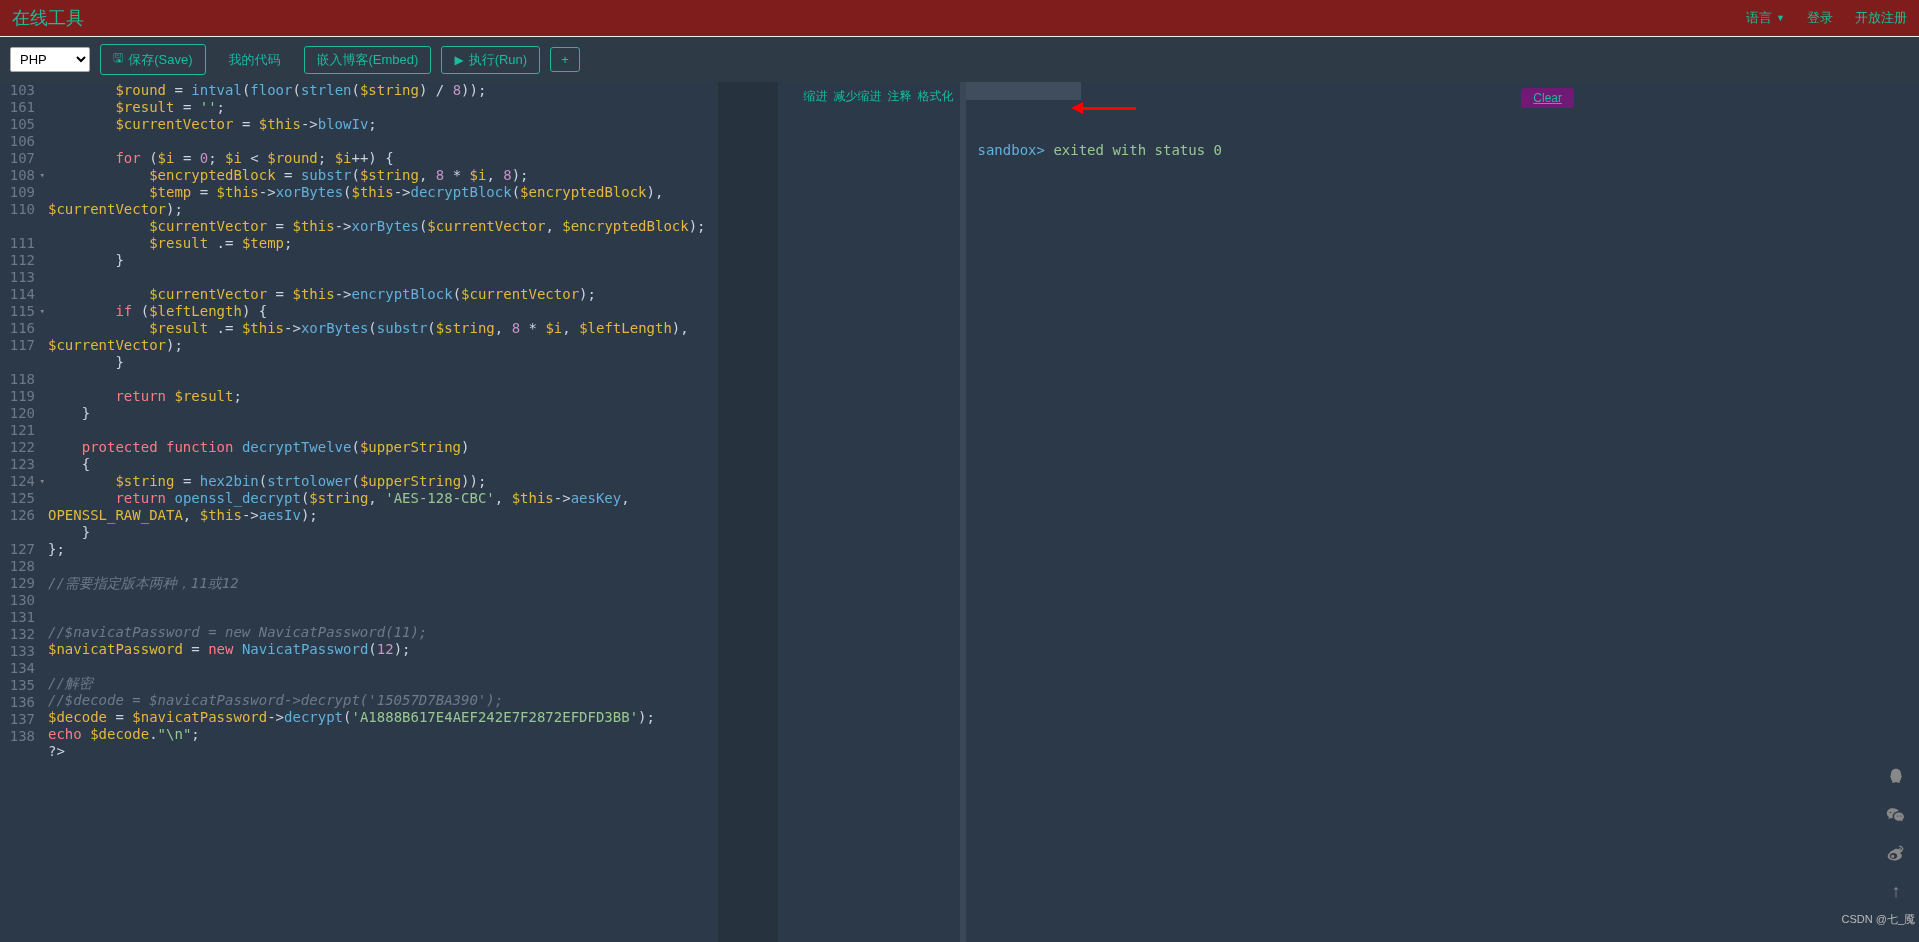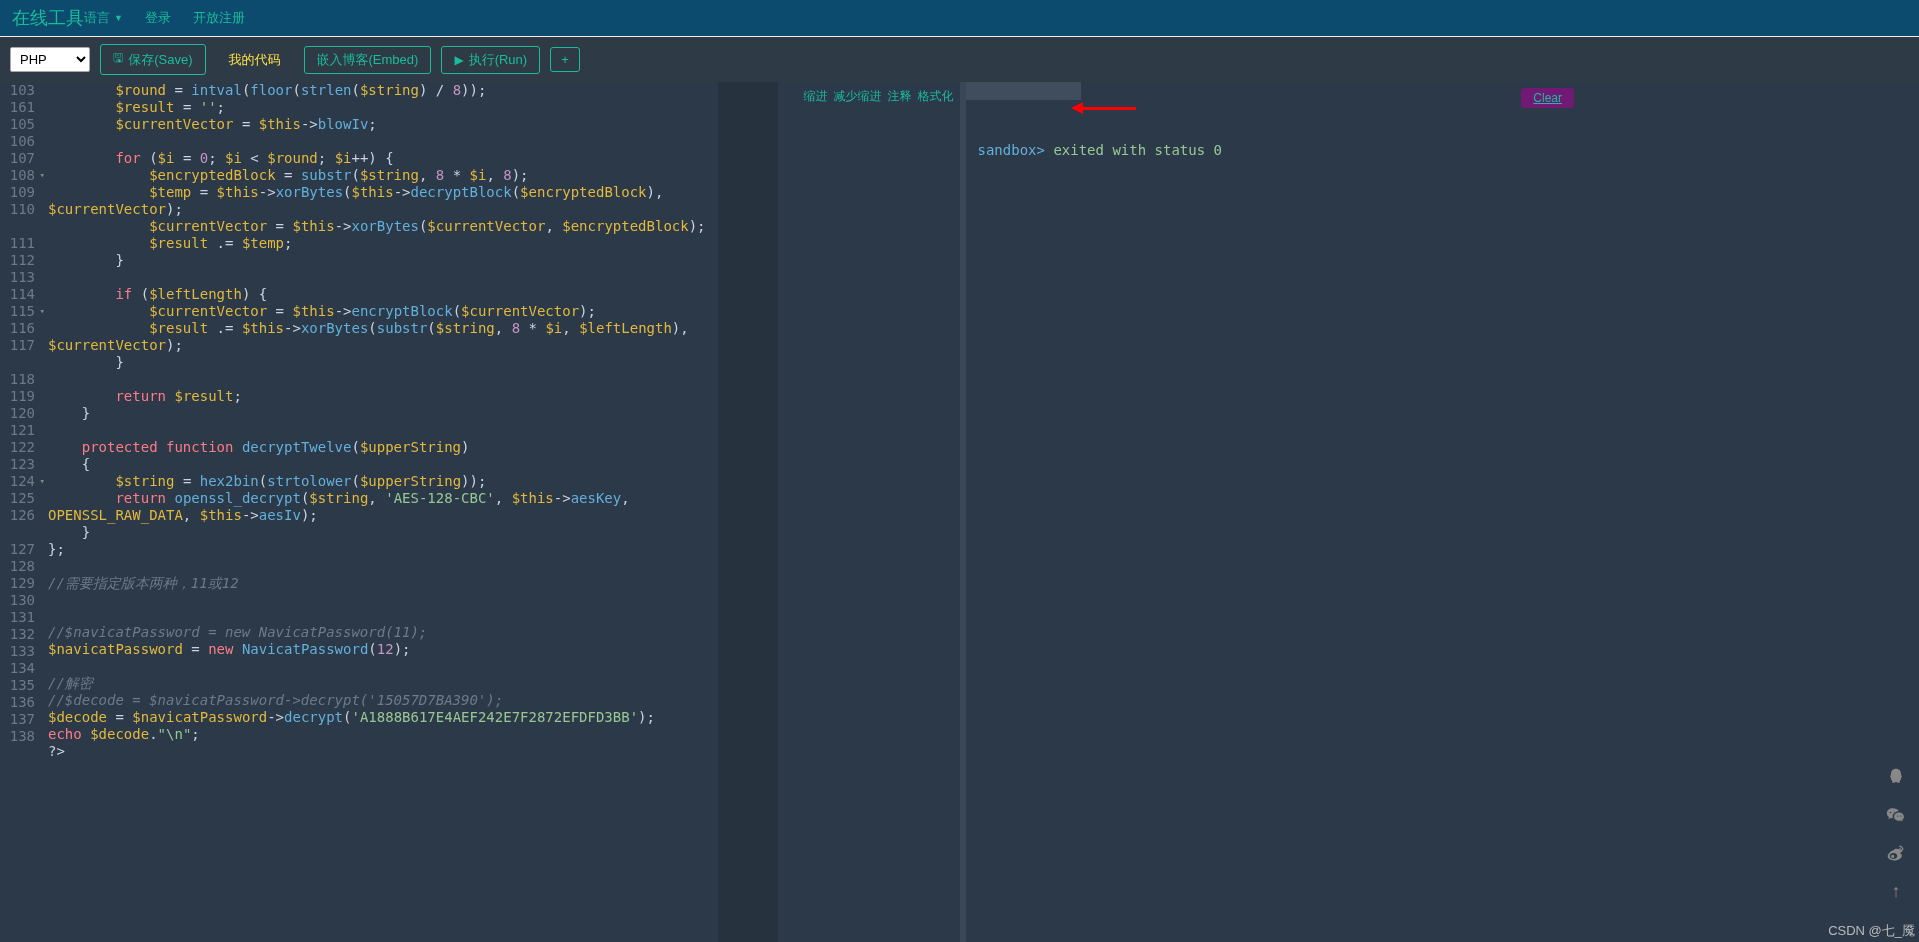--- a/index.html
+++ b/index.html
@@ -1,26 +1,26 @@
 <!DOCTYPE html>
 <html><head>
 <meta charset="utf-8">
 <style>
 * { margin: 0; padding: 0; box-sizing: border-box; }
 body { font-family: -apple-system, "Microsoft YaHei", sans-serif; font-size: 13px; background: #fff; overflow: hidden; }
-.header { display: flex; align-items: center; padding: 6px 12px; border-bottom: 1px solid #eee; background: #0c4a6e; }
+.header { display: flex; align-items: center; justify-content: space-between; padding: 6px 12px; border-bottom: 1px solid #eee; background: #7f1d1d; }
 .brand { color: #1abc9c; font-size: 18px; font-weight: 500; }
 .header-right { display: flex; align-items: center; gap: 22px; }
 .header-link { color: #1abc9c; font-size: 13px; cursor: pointer; display: inline-flex; align-items: center; gap: 4px; }
 .caret-down-icon { font-size: 9px; }
 .toolbar { display: flex; align-items: center; gap: 10px; padding: 7px 10px; background: #2e3a46; }
 .lang-select { width: 80px; padding: 3px 5px; font-size: 13px; background: #fff; border: 1px solid #aaa; border-radius: 2px; }
 .tb-btn { display: inline-flex; align-items: center; gap: 5px; background: transparent; color: #1abc9c; border: 1px solid #1abc9c; border-radius: 3px; padding: 4px 12px; font-size: 13px; cursor: pointer; }
 .tb-btn .glyph { font-size: 12px; }
-.tb-btn.plain { border-color: transparent; color: #fde047; }
+.tb-btn.plain { border-color: transparent; color: #14b8a6; }
 .tb-btn.icon-only { padding: 4px 10px; }
 .workspace { display: flex; height: calc(100vh - 70px); }
 .editor-pane { position: relative; width: 50%; background: #2b3948; font-family: Consolas, Menlo, monospace; font-size: 14px; line-height: 17px; color: #cdd3de; overflow: hidden; }
 .gutter { position: absolute; top: 0; left: 0; width: 41px; height: 100%; background: #2b3948; color: #6c7a89; text-align: right; padding-right: 6px; user-select: none; }
 .gutter .gl { height: 17px; position: relative; }
 .gutter .fold::after { content: "▾"; position: absolute; right: -10px; font-size: 9px; color: #888; }
 .code { position: absolute; top: 0; left: 48px; right: 0; }
 .code .cl { height: 17px; white-space: pre; }
 .tok-keyword { color: #ff7b85; }
 .tok-fn { color: #62b0db; }
@@ -37,21 +37,21 @@
 .out-tab { position: absolute; top: 0; left: 0; height: 18px; width: 115px; background: #3f4d5c; }
 .clear-btn { position: absolute; top: 6px; right: 345px; background: #701a75; color: #1abc9c; border: none; border-radius: 3px; padding: 3px 12px; font-size: 12px; cursor: pointer; text-decoration: underline; }
 .arrow { position: absolute; top: 25px; left: 115px; }
 .arrow-line { width: 55px; height: 3px; background: #ff0000; }
 .arrow-head { position: absolute; top: -5px; left: -10px; width: 0; height: 0; border-top: 6px solid transparent; border-bottom: 6px solid transparent; border-right: 12px solid #ff0000; }
 .out-text { margin-top: 48px; }
 .out-prompt { color: #62b0db; }
 .out-status { color: #99c794; }
 .floating-social { position: fixed; right: 12px; bottom: 40px; display: flex; flex-direction: column; gap: 16px; }
 .social-icon { width: 22px; height: 22px; color: #888; cursor: pointer; display: flex; align-items: center; justify-content: center; font-size: 18px; }
-.watermark { position: fixed; right: 4px; bottom: 2px; font-size: 13px; color: #bbb; }
+.watermark { position: fixed; right: 4px; bottom: 15px; font-size: 11px; color: #bbb; }
 .scroll-region { position: absolute; top: 0; left: 718px; height: 100%; width: 60px; background: #26323d; }
 </style>
 </head>
 <body>
 
 <div class="header">
   <div class="brand">在线工具</div>
   <div class="header-right">
     <span class="header-link">
       <span>语言</span>
@@ -134,22 +134,22 @@
         <div class="cl" style="height: 17px; white-space: pre-wrap; max-width: 660px;"><span>        </span><span class="tok-var">$result</span><span> = </span><span class="tok-str">''</span><span>;</span></div>
         <div class="cl" style="height: 17px; white-space: pre-wrap; max-width: 660px;"><span>        </span><span class="tok-var">$currentVector</span><span> = </span><span class="tok-var">$this</span><span>-&gt;</span><span class="tok-prop">blowIv</span><span>;</span></div>
         <div class="cl" style="height: 17px; white-space: pre-wrap; max-width: 660px;"></div>
         <div class="cl" style="height: 17px; white-space: pre-wrap; max-width: 660px;"><span>        </span><span class="tok-keyword">for</span><span> (</span><span class="tok-var">$i</span><span> = </span><span class="tok-num">0</span><span>; </span><span class="tok-var">$i</span><span> &lt; </span><span class="tok-var">$round</span><span>; </span><span class="tok-var">$i</span><span>++) {</span></div>
         <div class="cl" style="height: 17px; white-space: pre-wrap; max-width: 660px;"><span>            </span><span class="tok-var">$encryptedBlock</span><span> = </span><span class="tok-fn">substr</span><span>(</span><span class="tok-var">$string</span><span>, </span><span class="tok-num">8</span><span> * </span><span class="tok-var">$i</span><span>, </span><span class="tok-num">8</span><span>);</span></div>
         <div class="cl" style="height: 34px; white-space: pre-wrap; max-width: 660px;"><span>            </span><span class="tok-var">$temp</span><span> = </span><span class="tok-var">$this</span><span>-&gt;</span><span class="tok-prop">xorBytes</span><span>(</span><span class="tok-var">$this</span><span>-&gt;</span><span class="tok-prop">decryptBlock</span><span>(</span><span class="tok-var">$encryptedBlock</span><span>), </span><span class="tok-var">$currentVector</span><span>);</span></div>
         <div class="cl" style="height: 17px; white-space: pre-wrap; max-width: 660px;"><span>            </span><span class="tok-var">$currentVector</span><span> = </span><span class="tok-var">$this</span><span>-&gt;</span><span class="tok-prop">xorBytes</span><span>(</span><span class="tok-var">$currentVector</span><span>, </span><span class="tok-var">$encryptedBlock</span><span>);</span></div>
         <div class="cl" style="height: 17px; white-space: pre-wrap; max-width: 660px;"><span>            </span><span class="tok-var">$result</span><span> .= </span><span class="tok-var">$temp</span><span>;</span></div>
         <div class="cl" style="height: 17px; white-space: pre-wrap; max-width: 660px;"><span>        </span><span>}</span></div>
         <div class="cl" style="height: 17px; white-space: pre-wrap; max-width: 660px;"></div>
+        <div class="cl" style="height: 17px; white-space: pre-wrap; max-width: 660px;"><span>            </span><span class="tok-var">$currentVector</span><span> = </span><span class="tok-var">$this</span><span>-&gt;</span><span class="tok-prop">encryptBlock</span><span>(</span><span class="tok-var">$currentVector</span><span>);</span></div>
         <div class="cl" style="height: 17px; white-space: pre-wrap; max-width: 660px;"><span>        </span><span class="tok-keyword">if</span><span> (</span><span class="tok-var">$leftLength</span><span>) {</span></div>
-        <div class="cl" style="height: 17px; white-space: pre-wrap; max-width: 660px;"><span>            </span><span class="tok-var">$currentVector</span><span> = </span><span class="tok-var">$this</span><span>-&gt;</span><span class="tok-prop">encryptBlock</span><span>(</span><span class="tok-var">$currentVector</span><span>);</span></div>
         <div class="cl" style="height: 34px; white-space: pre-wrap; max-width: 660px;"><span>            </span><span class="tok-var">$result</span><span> .= </span><span class="tok-var">$this</span><span>-&gt;</span><span class="tok-prop">xorBytes</span><span>(</span><span class="tok-fn">substr</span><span>(</span><span class="tok-var">$string</span><span>, </span><span class="tok-num">8</span><span> * </span><span class="tok-var">$i</span><span>, </span><span class="tok-var">$leftLength</span><span>), </span><span class="tok-var">$currentVector</span><span>);</span></div>
         <div class="cl" style="height: 17px; white-space: pre-wrap; max-width: 660px;"><span>        </span><span>}</span></div>
         <div class="cl" style="height: 17px; white-space: pre-wrap; max-width: 660px;"></div>
         <div class="cl" style="height: 17px; white-space: pre-wrap; max-width: 660px;"><span>        </span><span class="tok-keyword">return</span><span> </span><span class="tok-var">$result</span><span>;</span></div>
         <div class="cl" style="height: 17px; white-space: pre-wrap; max-width: 660px;"><span>    </span><span>}</span></div>
         <div class="cl" style="height: 17px; white-space: pre-wrap; max-width: 660px;"></div>
         <div class="cl" style="height: 17px; white-space: pre-wrap; max-width: 660px;"><span>    </span><span class="tok-keyword">protected</span><span> </span><span class="tok-keyword">function</span><span> </span><span class="tok-fn">decryptTwelve</span><span>(</span><span class="tok-var">$upperString</span><span>)</span></div>
         <div class="cl" style="height: 17px; white-space: pre-wrap; max-width: 660px;"><span>    </span><span>{</span></div>
         <div class="cl" style="height: 17px; white-space: pre-wrap; max-width: 660px;"><span>        </span><span class="tok-var">$string</span><span> = </span><span class="tok-fn">hex2bin</span><span>(</span><span class="tok-fn">strtolower</span><span>(</span><span class="tok-var">$upperString</span><span>));</span></div>
         <div class="cl" style="height: 34px; white-space: pre-wrap; max-width: 660px;"><span>        </span><span class="tok-keyword">return</span><span> </span><span class="tok-fn">openssl_decrypt</span><span>(</span><span class="tok-var">$string</span><span>, </span><span class="tok-str">'AES-128-CBC'</span><span>, </span><span class="tok-var">$this</span><span>-&gt;</span><span class="tok-prop">aesKey</span><span>, </span><span class="tok-const">OPENSSL_RAW_DATA</span><span>, </span><span class="tok-var">$this</span><span>-&gt;</span><span class="tok-prop">aesIv</span><span>);</span></div>

